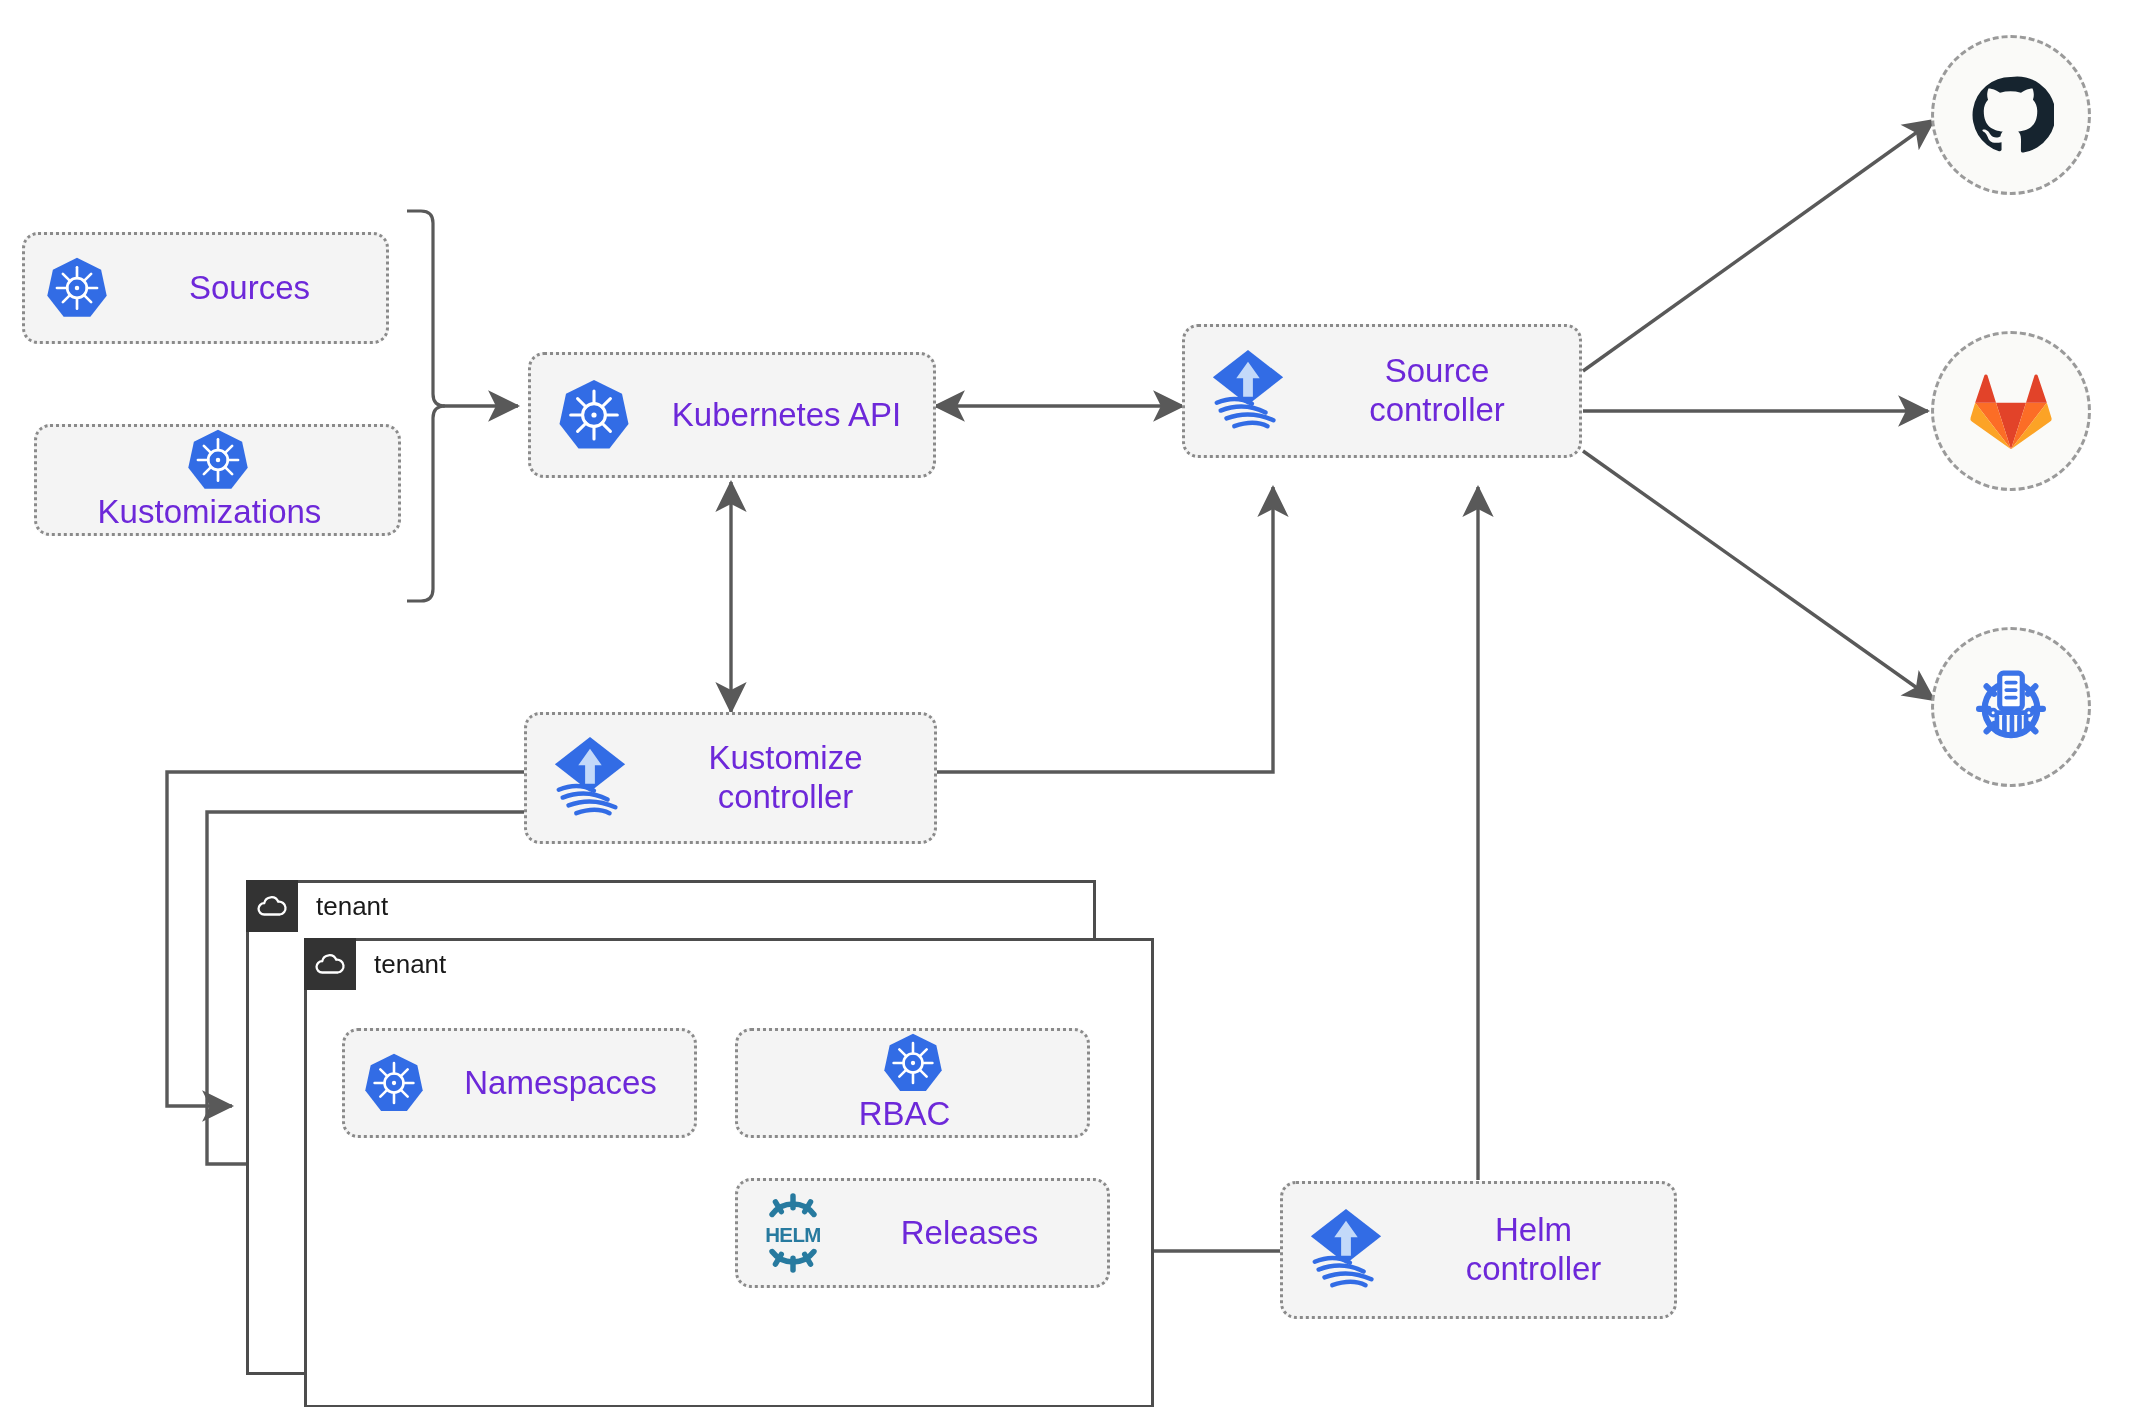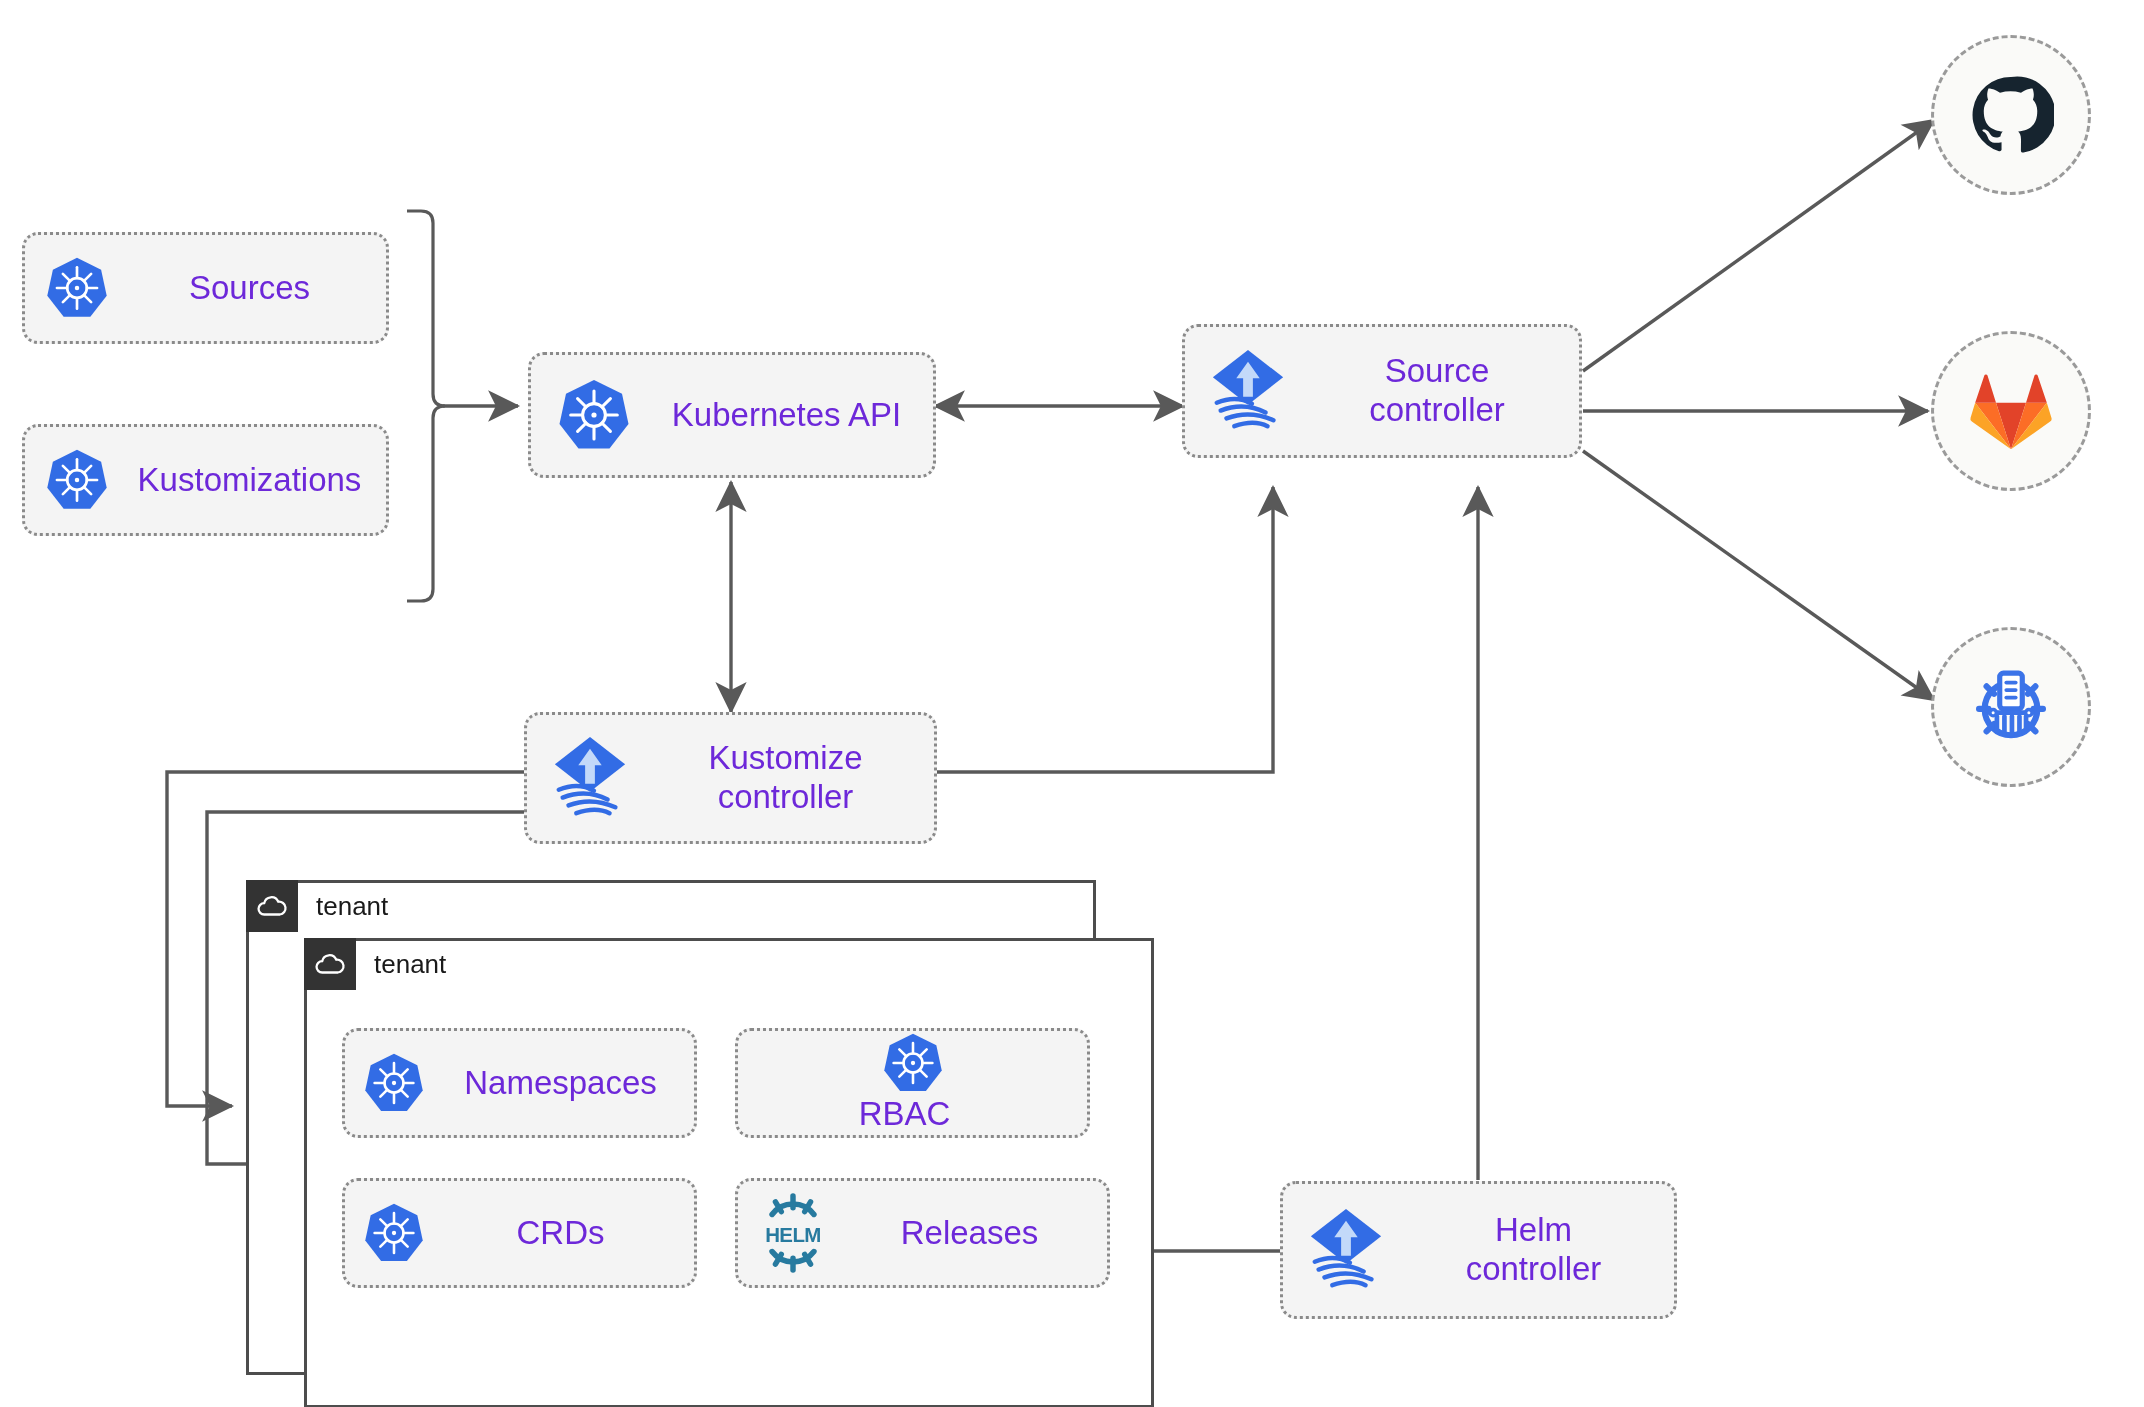--- a/index.html
+++ b/index.html
@@ -183,21 +183,21 @@
           <line x1="19.6" y1="21.6" x2="28.1" y2="30"></line>
           <line x1="43.9" y1="46" x2="52.4" y2="54.4"></line>
           <line x1="52.4" y1="21.6" x2="43.9" y2="30"></line>
           <line x1="28.1" y1="46" x2="19.6" y2="54.4"></line>
         </g>
       </svg>
     </div>
     <div class="nlabel">Sources</div>
   </div>
 
-  <div class="node" style="left:22px; top:424px; width:367px; height:112px;">
+  <div class="node" style="left:34px; top:424px; width:367px; height:112px;flex-direction:column;">
     <div class="nicon" style="width:104px;">
       <svg width="62" height="66" viewBox="0 0 72 76">
         <path d="M36,3 L64,16.8 L70.5,47 L51.5,71.5 L20.5,71.5 L1.5,47 L8,16.8 Z" fill="#326CE5"></path>
         <g fill="none" stroke="#ffffff" stroke-width="3.1" stroke-linecap="round">
           <circle cx="36" cy="38" r="11.4"></circle>
           <circle cx="36" cy="38" r="2.6" fill="#ffffff" stroke="none"></circle>
           <line x1="36" y1="14" x2="36" y2="26.4"></line>
           <line x1="36" y1="49.6" x2="36" y2="62"></line>
           <line x1="12.7" y1="38" x2="24.6" y2="38"></line>
           <line x1="47.4" y1="38" x2="59.3" y2="38"></line>
@@ -318,40 +318,20 @@
           <line x1="19.6" y1="21.6" x2="28.1" y2="30"></line>
           <line x1="43.9" y1="46" x2="52.4" y2="54.4"></line>
           <line x1="52.4" y1="21.6" x2="43.9" y2="30"></line>
           <line x1="28.1" y1="46" x2="19.6" y2="54.4"></line>
         </g>
       </svg>
     </div>
     <div class="nlabel">RBAC</div>
   </div>
 
-  <div class="node" style="left:342px; top:1178px; width:355px; height:110px; z-index:5;">
-    <div class="nicon" style="width:98px;">
-      <svg width="60" height="64" viewBox="0 0 72 76">
-        <path d="M36,3 L64,16.8 L70.5,47 L51.5,71.5 L20.5,71.5 L1.5,47 L8,16.8 Z" fill="#326CE5"></path>
-        <g fill="none" stroke="#ffffff" stroke-width="3.1" stroke-linecap="round">
-          <circle cx="36" cy="38" r="11.4"></circle>
-          <circle cx="36" cy="38" r="2.6" fill="#ffffff" stroke="none"></circle>
-          <line x1="36" y1="14" x2="36" y2="26.4"></line>
-          <line x1="36" y1="49.6" x2="36" y2="62"></line>
-          <line x1="12.7" y1="38" x2="24.6" y2="38"></line>
-          <line x1="47.4" y1="38" x2="59.3" y2="38"></line>
-          <line x1="19.6" y1="21.6" x2="28.1" y2="30"></line>
-          <line x1="43.9" y1="46" x2="52.4" y2="54.4"></line>
-          <line x1="52.4" y1="21.6" x2="43.9" y2="30"></line>
-          <line x1="28.1" y1="46" x2="19.6" y2="54.4"></line>
-        </g>
-      </svg>
-    </div>
-    <div class="nlabel">CRDs</div>
-  </div>
 
   <div class="node" style="left:735px; top:1178px; width:375px; height:110px; z-index:5;">
     <div class="nicon" style="width:110px;">
       <svg width="78" height="80" viewBox="0 0 80 82">
         <g stroke="#277A9F" stroke-width="5.6" fill="none" stroke-linecap="round">
           <path d="M18.5,22 A27,27 0 0 1 61.5,22"></path>
           <path d="M18.5,60 A27,27 0 0 0 61.5,60"></path>
           <line x1="40" y1="3" x2="40" y2="15"></line>
           <line x1="40" y1="67" x2="40" y2="79"></line>
           <line x1="22" y1="9" x2="28" y2="19"></line>

